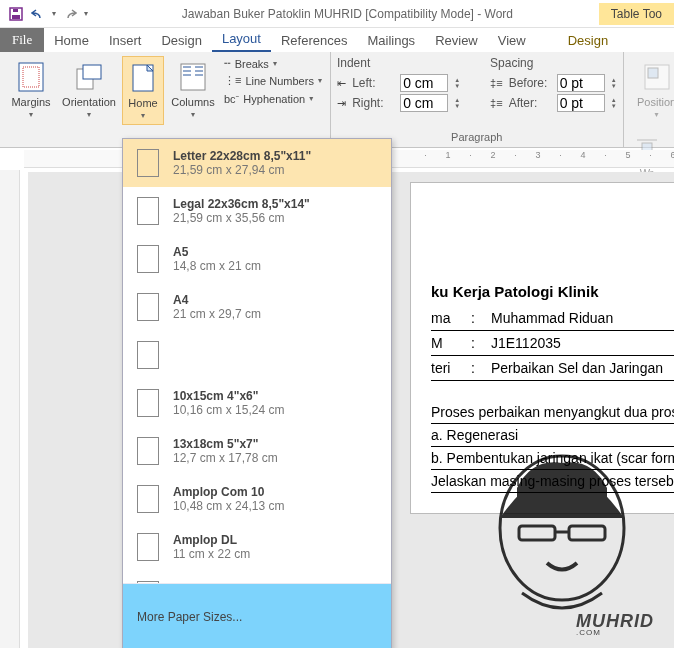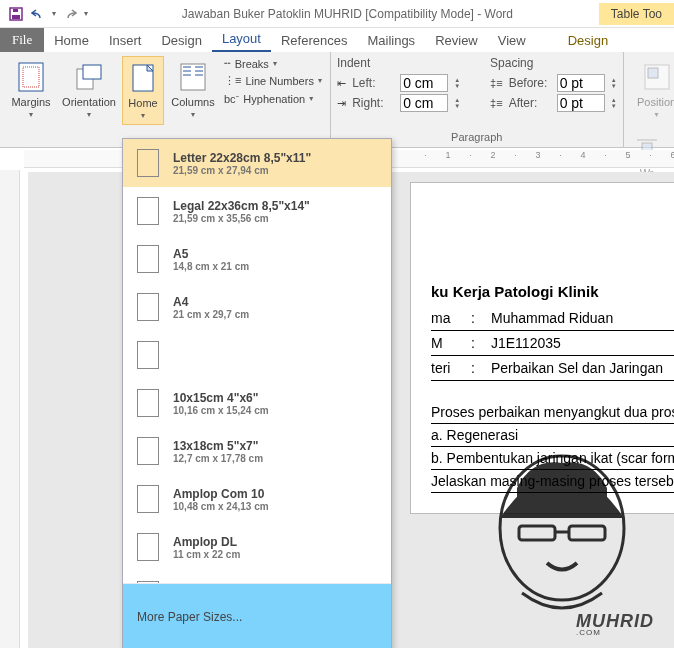--- a/index.html
+++ b/index.html
@@ -39,21 +39,21 @@
 .arrange { padding: 4px 8px; display: flex; gap: 4px; align-items: flex-start; }
 
 
 .dropdown { position: absolute; left: 122px; top: 138px; width: 270px; background: #fff; border: 1px solid #aab; box-shadow: 2px 2px 6px rgba(0,0,0,0.2); z-index: 10; }
 .dd-scroll { max-height: 444px; overflow-y: scroll; }
 .dd-item { display: flex; align-items: center; gap: 14px; padding: 10px 14px; }
 .dd-item.hl { background: #fde5b0; }
 .dd-icon { width: 22px; height: 28px; border: 1px solid #888; flex-shrink: 0; }
 .dd-text { display: flex; flex-direction: column; }
 .dd-title { font-weight: bold; font-size: 12px; color: #444; }
-.dd-sub { font-size: 10px; color: #777; font-weight: bold; }
+.dd-sub { font-size: 12px; color: #777; }
 .dd-footer { padding: 26px 14px; font-size: 12px; color: #444; cursor: pointer; border-top: 1px solid #e9e9f2; background: #7dd3fc; }
 
 
 .ruler-h { position: absolute; top: 150px; left: 24px; right: 0; height: 18px; background: #f9f9f9; border-bottom: 1px solid #ddd; font-size: 9px; color: #888; letter-spacing: 8px; padding-left: 400px; white-space: nowrap; overflow: hidden; }
 .ruler-v { position: absolute; top: 170px; left: 0; width: 20px; bottom: 0; background: #f4f4f4; border-right: 1px solid #ddd; }
 
 
 .doc { position: absolute; top: 172px; left: 28px; right: 0; bottom: 0; background: #e8e8e8; overflow: hidden; }
 .page { position: absolute; left: 382px; top: 10px; width: 420px; background: #fff; border: 1px solid #bbb; padding: 100px 20px 20px 20px; font-family: "Times New Roman", serif; font-size: 14px; color: #000; }
 .page h3 { font-size: 15px; margin-bottom: 6px; }

